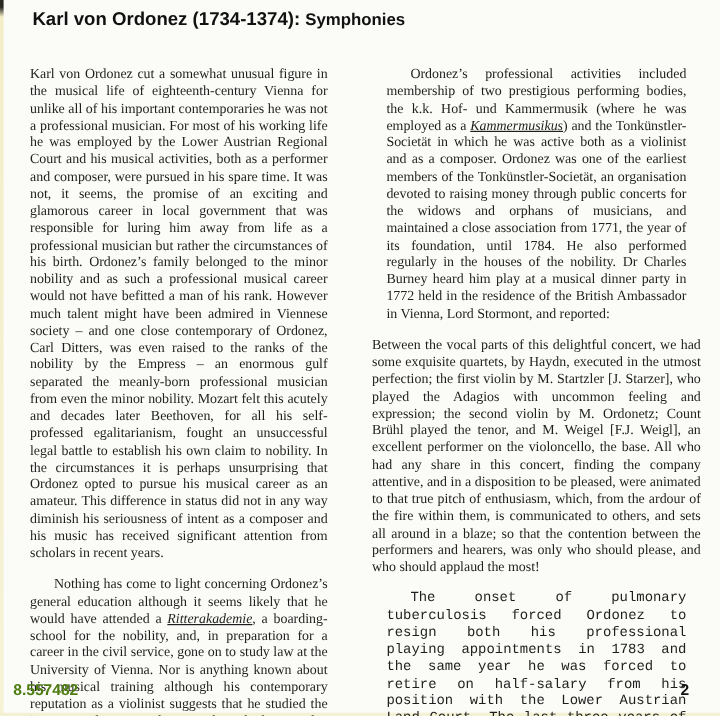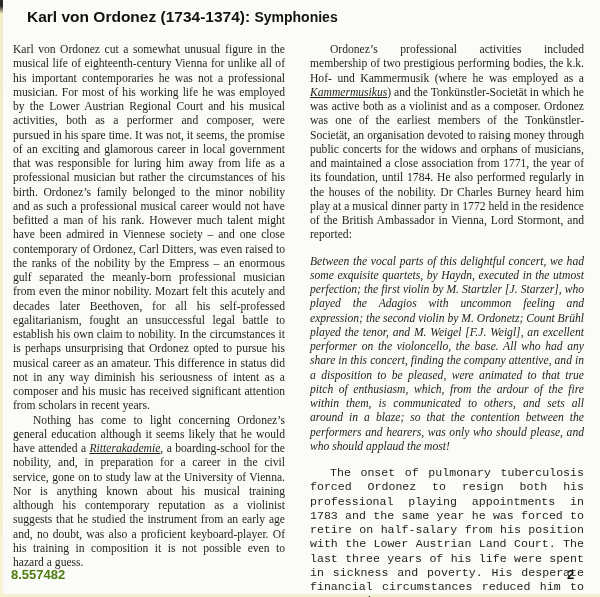--- a/index.html
+++ b/index.html
@@ -26,23 +26,23 @@
   .title .sub { font-size: 14px; text-align: right; }
   .col {
     position: absolute; top: 43px; width: 272px;
     font-family: "Liberation Serif", serif;
     font-size: 11.6px; line-height: 14.25px;
     text-align: justify;
     color: #1e1e1e;
   }
   .col-left { left: 13px; }
   .col-right { left: 310px; width: 274px; }
-  .col p { margin: 0; text-indent: 20px; }
+  .col p { margin: 12px; text-indent: 20px; }
   .col p.first { text-indent: 0; }
-  .col p.quote { font-style: italic; text-indent: 0; margin: 12px 0 12px 0; }
+  .col p.quote { text-indent: 0; margin: 12px 0 12px 0; }
   .col p.after-quote { margin-top: 4px; font-family: Liberation Mono, monospace; }
   .footer-cat {
     position: absolute; left: 11px; top: 567px;
     font-family: "Liberation Sans", sans-serif;
     font-weight: bold; font-size: 13px; color: #4d7c0f;
   }
   .footer-page {
     position: absolute; left: 567px; top: 567px;
     font-family: "Liberation Sans", sans-serif;
     font-weight: bold; font-size: 13px; color: #111;

